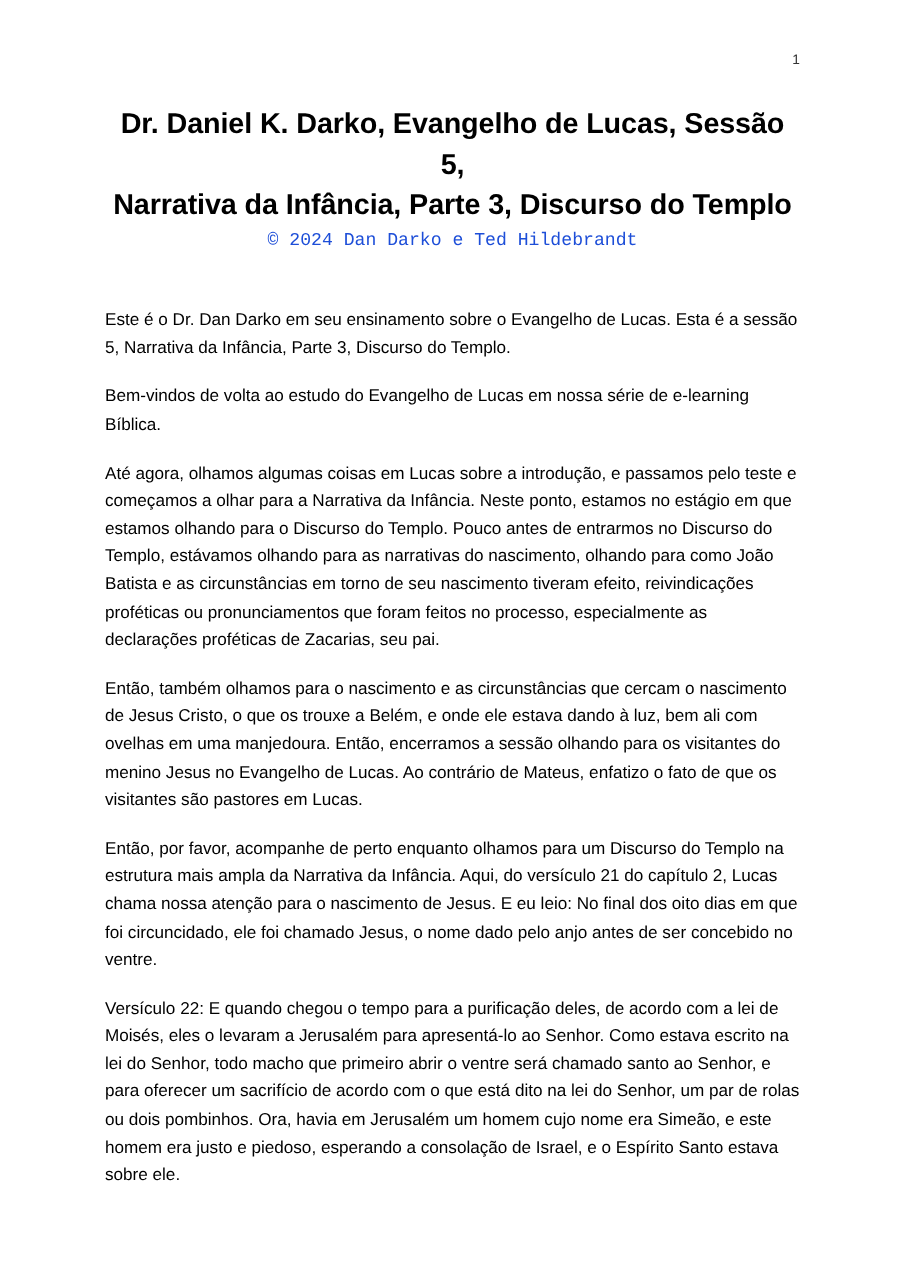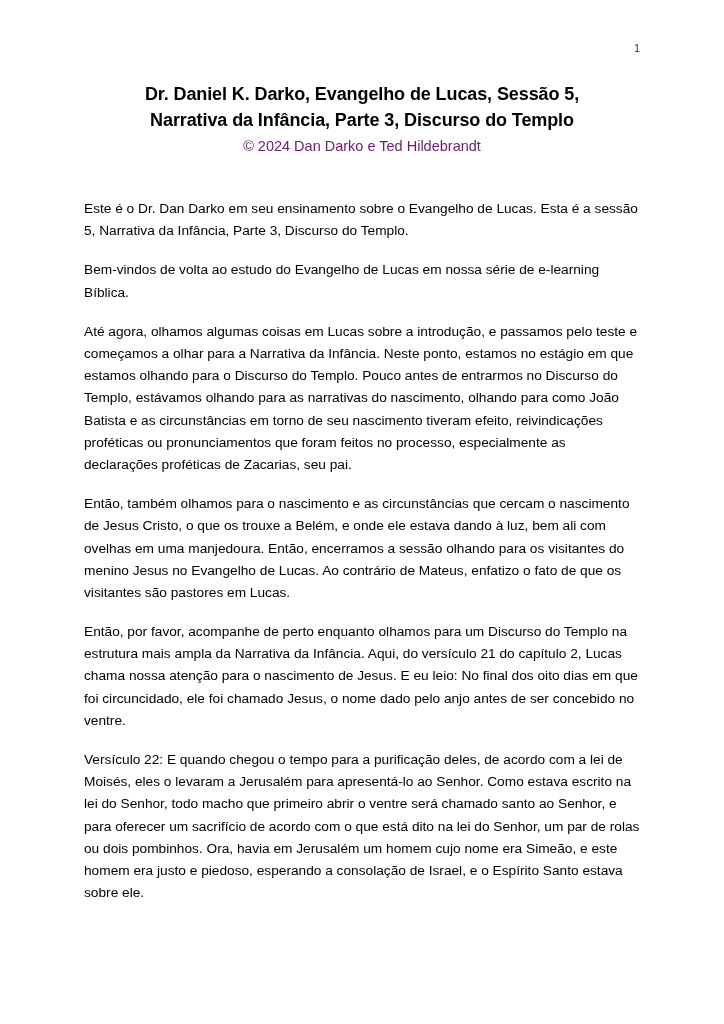--- a/index.html
+++ b/index.html
@@ -26,36 +26,36 @@
     position: absolute;
     top: 42px;
     right: 84px;
     font-size: 11px;
     color: #333333;
     font-family: "Liberation Sans", sans-serif;
   }
   .doc-title {
     margin: 42px 0 0 0;
     text-align: center;
-    font-size: 18px;
+    font-size: 23px;
     font-weight: bold;
     line-height: 1.42;
     letter-spacing: -0.1px;
     font-family: "Liberation Sans", sans-serif;
   }
   .doc-title .line {
     display: block;
   }
   .copyright {
     text-align: center;
-    font-family: Liberation Sans, sans-serif;
+    font-family: Liberation Mono, monospace;
     font-size: 14.5px;
     margin-top: 5px;
     margin-bottom: 7px;
-    color: #701a75;
+    color: #1d4ed8;
   }
   .body-copy {
     margin-top: 44px;
   }
   .body-copy p {
     font-size: 13.7px;
     line-height: 1.62;
     text-align: left;
     margin: 0 0 17px 0;
     font-family: "Liberation Sans", sans-serif;

